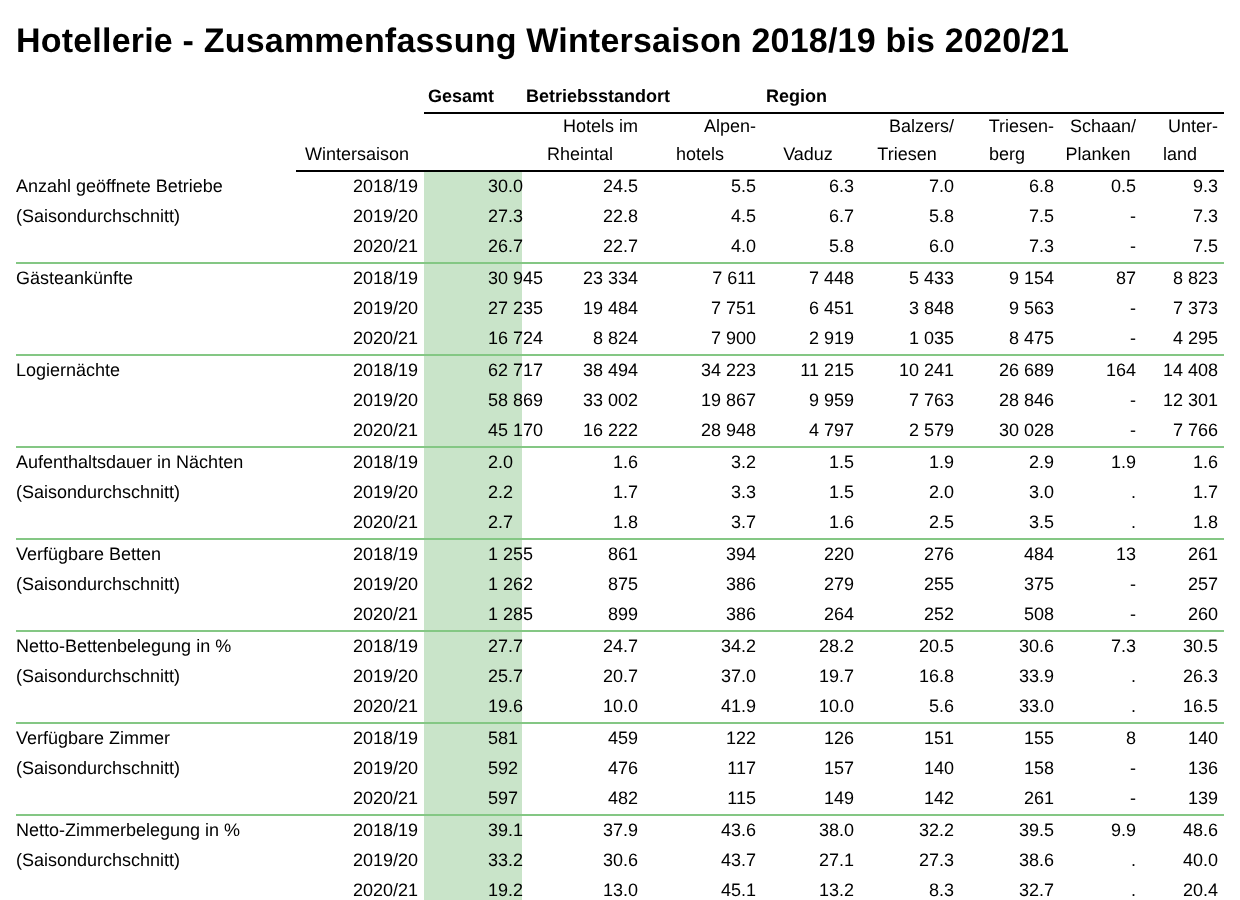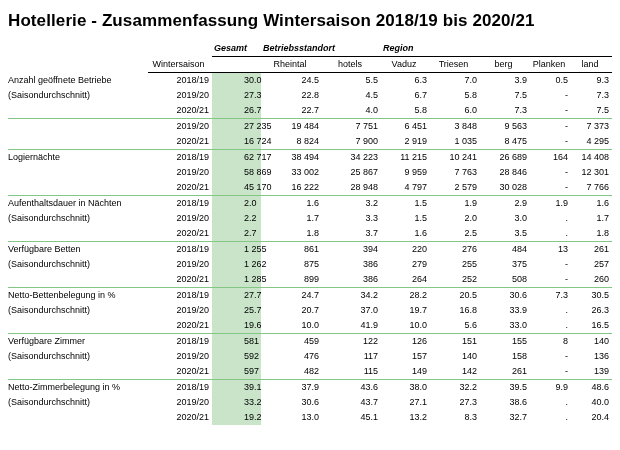--- a/index.html
+++ b/index.html
@@ -36,21 +36,21 @@
   col.c-tberg   { width: 50px; }
   col.c-schaan  { width: 41px; }
   col.c-unter   { width: 41px; }
 
   th, td {
     padding: 0 3px 0 0;
     white-space: nowrap;
     font-weight: normal;
     vertical-align: bottom;
   }
-  thead tr.group-row th { height: 16px; line-height: 16px; font-style: italic; }
+  thead tr.group-row th { height: 16px; line-height: 16px; }
   thead tr.sub1 td { height: 13px; line-height: 13px; }
   thead tr.sub2 td { height: 15px; line-height: 15px; text-align: center; }
   tbody td { height: 15px; line-height: 15px; }
 
   .grp {
     text-align: left;
     font-weight: bold;
     border-bottom: 1px solid #000;
     padding-left: 2px;
   }
@@ -80,20 +80,32 @@
         <col class="c-unter">
     </colgroup>
     <thead>
       <tr class="group-row">
         <th></th>
         <th></th>
         <th class="grp">Gesamt</th>
         <th class="grp" colspan="2">Betriebsstandort</th>
         <th class="grp" colspan="5">Region</th>
       </tr>
+      <tr class="sub1">
+        <td></td>
+        <td></td>
+        <td></td>
+        <td class="num">Hotels im</td>
+        <td class="num">Alpen-</td>
+        <td></td>
+        <td class="num">Balzers/</td>
+        <td class="num">Triesen-</td>
+        <td class="num">Schaan/</td>
+        <td class="num">Unter-</td>
+      </tr>
       <tr class="sub2">
         <td></td>
         <td class="num hdr-underline">Wintersaison</td>
         <td class="hdr-underline"></td>
         <td class="num hdr-underline">Rheintal</td>
         <td class="num hdr-underline">hotels</td>
         <td class="num hdr-underline">Vaduz</td>
         <td class="num hdr-underline">Triesen</td>
         <td class="num hdr-underline">berg</td>
         <td class="num hdr-underline">Planken</td>
@@ -102,21 +114,21 @@
     </thead>
     <tbody>
         <tr>
           <td class="lbl">Anzahl geöffnete Betriebe</td>
           <td class="num">2018/19</td>
           <td class="num gesamt">30.0</td>
           <td class="num">24.5</td>
           <td class="num">5.5</td>
           <td class="num">6.3</td>
           <td class="num">7.0</td>
-          <td class="num">3.9</td>
+          <td class="num">6.8</td>
           <td class="num">0.5</td>
           <td class="num">9.3</td>
         </tr>
         <tr>
           <td class="lbl">(Saisondurchschnitt)</td>
           <td class="num">2019/20</td>
           <td class="num gesamt">27.3</td>
           <td class="num">22.8</td>
           <td class="num">4.5</td>
           <td class="num">6.7</td>
@@ -129,20 +141,32 @@
           <td class="lbl"></td>
           <td class="num">2020/21</td>
           <td class="num gesamt">26.7</td>
           <td class="num">22.7</td>
           <td class="num">4.0</td>
           <td class="num">5.8</td>
           <td class="num">6.0</td>
           <td class="num">7.3</td>
           <td class="num">-</td>
           <td class="num">7.5</td>
+        </tr>
+        <tr>
+          <td class="lbl">Gästeankünfte</td>
+          <td class="num">2018/19</td>
+          <td class="num gesamt">30 945</td>
+          <td class="num">23 334</td>
+          <td class="num">7 611</td>
+          <td class="num">7 448</td>
+          <td class="num">5 433</td>
+          <td class="num">9 154</td>
+          <td class="num">87</td>
+          <td class="num">8 823</td>
         </tr>
         <tr>
           <td class="lbl"></td>
           <td class="num">2019/20</td>
           <td class="num gesamt">27 235</td>
           <td class="num">19 484</td>
           <td class="num">7 751</td>
           <td class="num">6 451</td>
           <td class="num">3 848</td>
           <td class="num">9 563</td>
@@ -171,21 +195,21 @@
           <td class="num">10 241</td>
           <td class="num">26 689</td>
           <td class="num">164</td>
           <td class="num">14 408</td>
         </tr>
         <tr>
           <td class="lbl"></td>
           <td class="num">2019/20</td>
           <td class="num gesamt">58 869</td>
           <td class="num">33 002</td>
-          <td class="num">25 867</td>
+          <td class="num">19 867</td>
           <td class="num">9 959</td>
           <td class="num">7 763</td>
           <td class="num">28 846</td>
           <td class="num">-</td>
           <td class="num">12 301</td>
         </tr>
         <tr class="sep">
           <td class="lbl"></td>
           <td class="num">2020/21</td>
           <td class="num gesamt">45 170</td>

